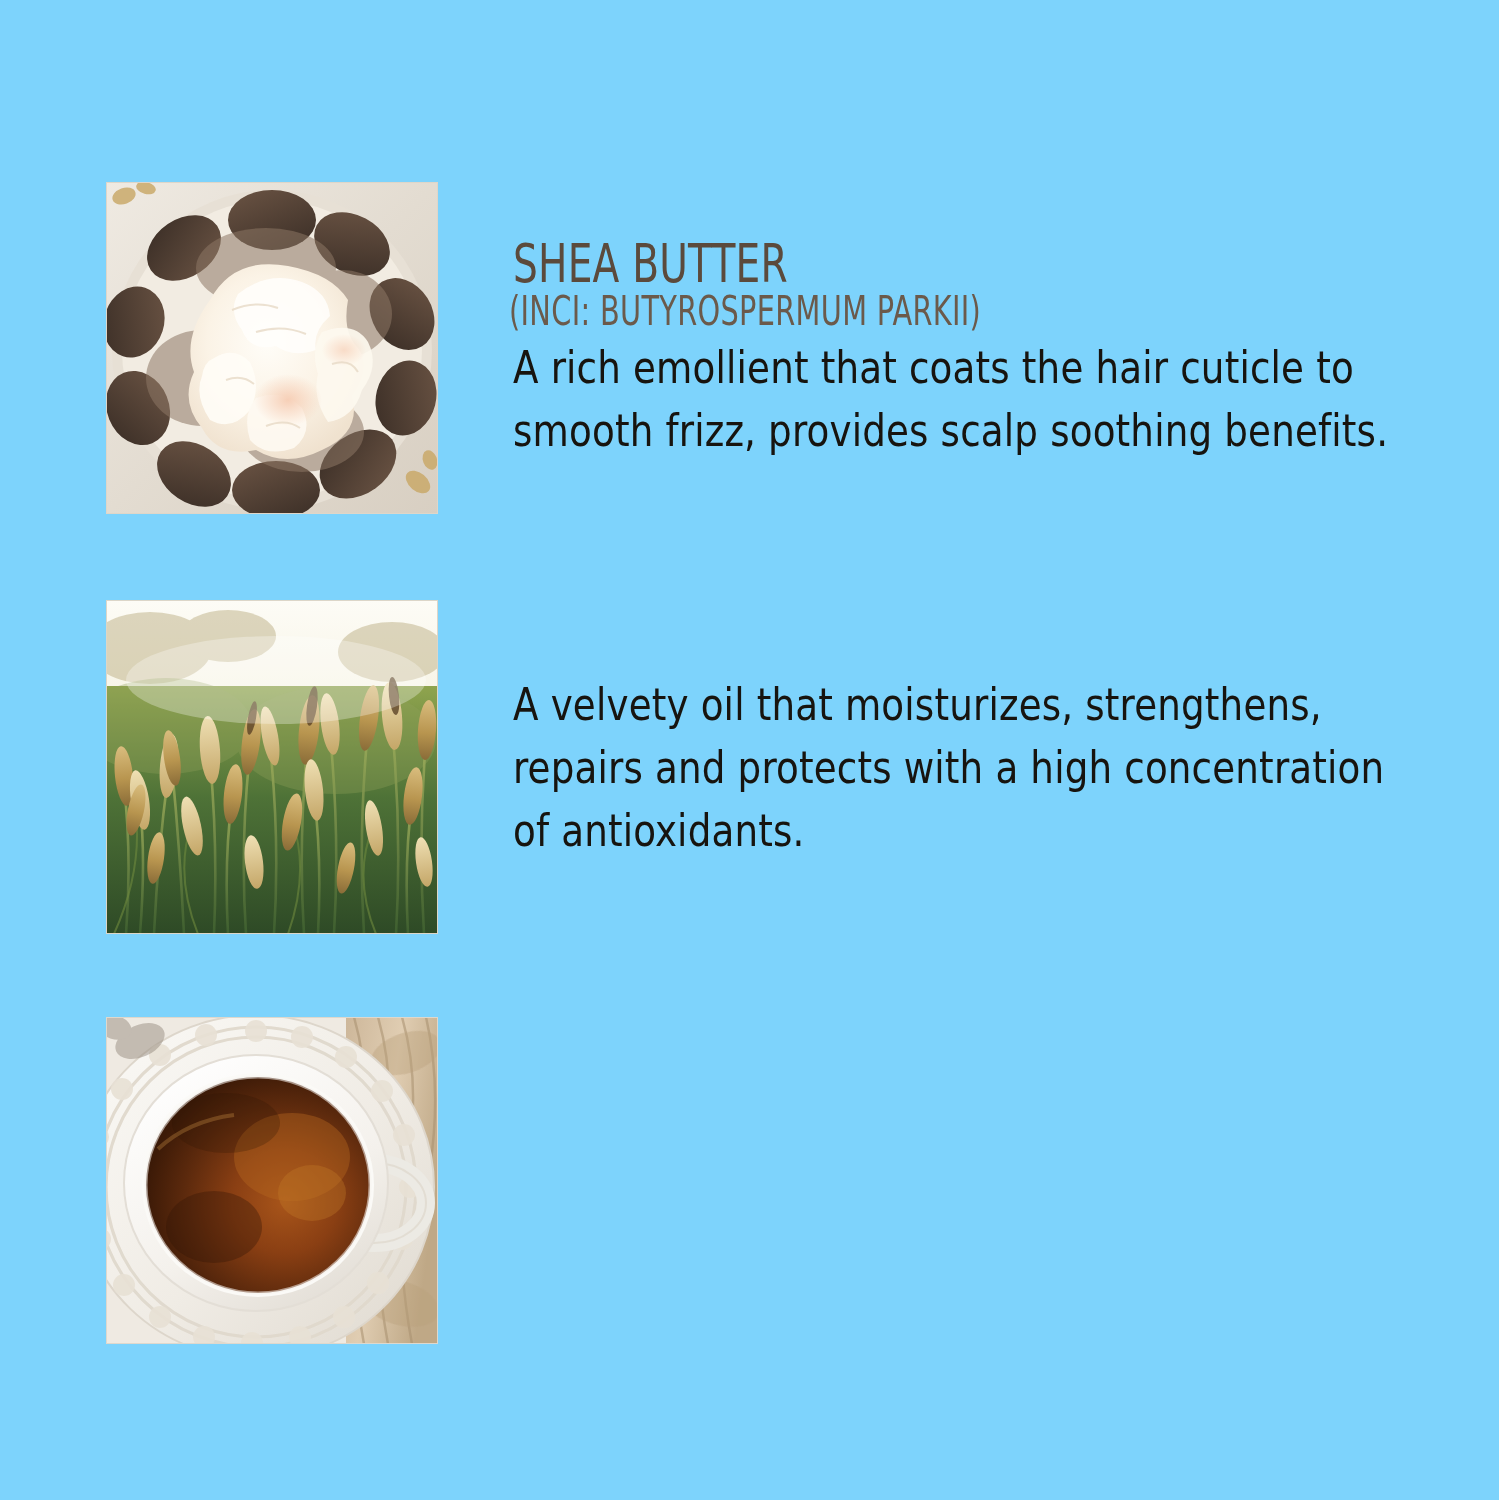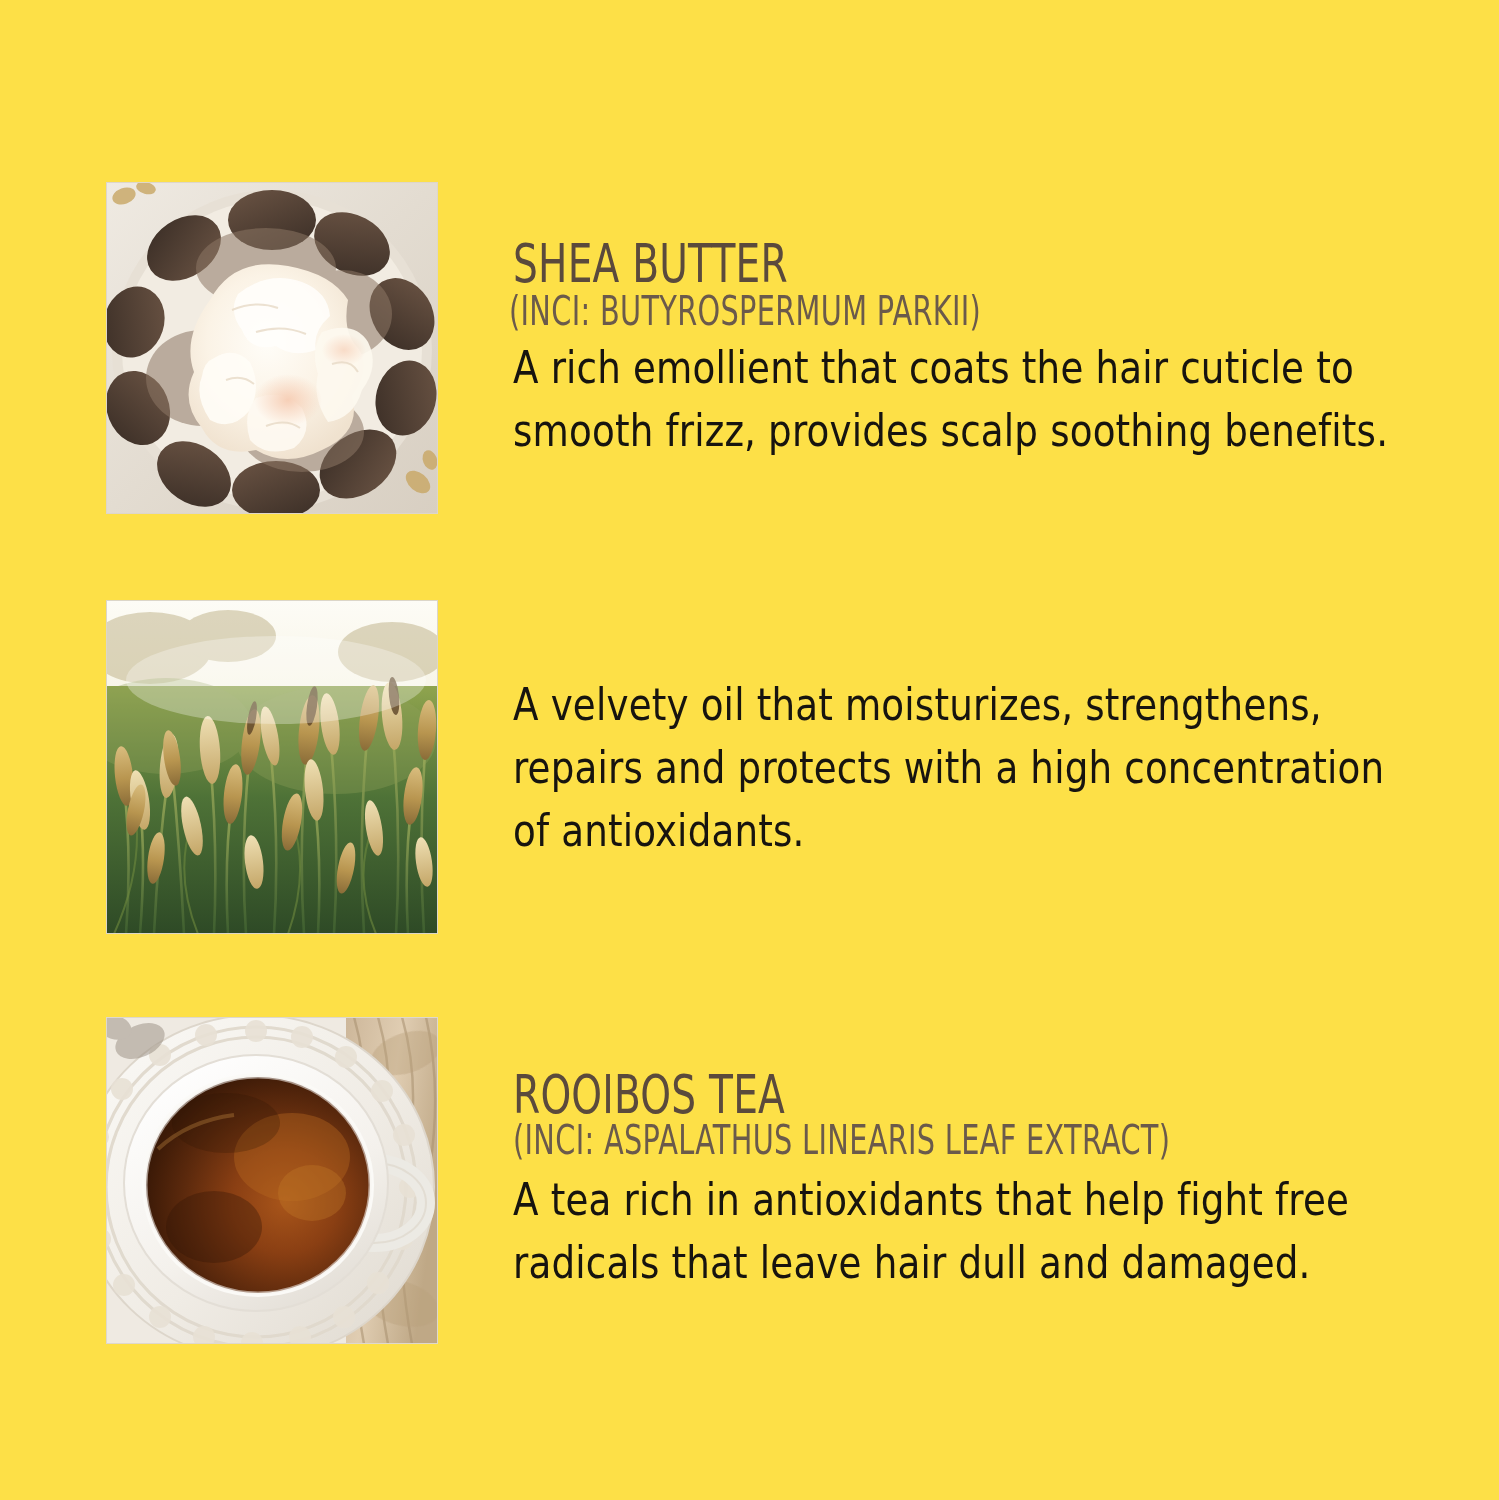--- a/index.html
+++ b/index.html
@@ -10,21 +10,21 @@
     width: 1499px;
     height: 1500px;
     background: #faf7f0;
     font-family: "Liberation Sans", sans-serif;
     overflow: hidden;
   }
   .page {
     position: relative;
     width: 1499px;
     height: 1500px;
-    background: #fde047;
+    background: #7dd3fc;
   }
   .ingredient-row {
     position: absolute;
     display: flex;
     align-items: center;
     left: 106px;
     width: 1310px;
   }
   .row-1 { top: 182px; height: 332px; }
   .row-2 { top: 600px; height: 334px; }
@@ -358,22 +358,15 @@
         <ellipse cx="120" cy="106" rx="54" ry="30" fill="#2d1405" opacity="0.25"></ellipse>
         <path d="M52 132 Q82 104 128 98" stroke="#d89a4c" stroke-width="4" fill="none" opacity="0.30"></path>
         <ellipse cx="152" cy="168" rx="112" ry="108" fill="none" stroke="#f6f3ee" stroke-width="3" opacity="0.55"></ellipse>
         <g fill="#8e8377" opacity="0.45">
           <ellipse cx="34" cy="24" rx="26" ry="16" transform="rotate(-24 34 24)"></ellipse>
           <ellipse cx="8" cy="10" rx="18" ry="12" transform="rotate(18 8 10)"></ellipse>
         </g>
         <path d="M0 0 L332 0 L332 327 L0 327 Z" fill="none" stroke="#ded8cd" stroke-width="2"></path>
       </svg>
     </div>
-    <div class="copy">
-      <h2 class="heading h-line-block">
-        <span class="h-name">ROOIBOS TEA</span>
-        <span class="h-inci">(INCI: ASPALATHUS LINEARIS LEAF EXTRACT)</span>
-      </h2>
-      <p class="body-text">A tea rich in antioxidants that help fight free radicals that leave hair dull and damaged.</p>
-    </div>
   </div>
 
 </div>
 
 </body></html>

